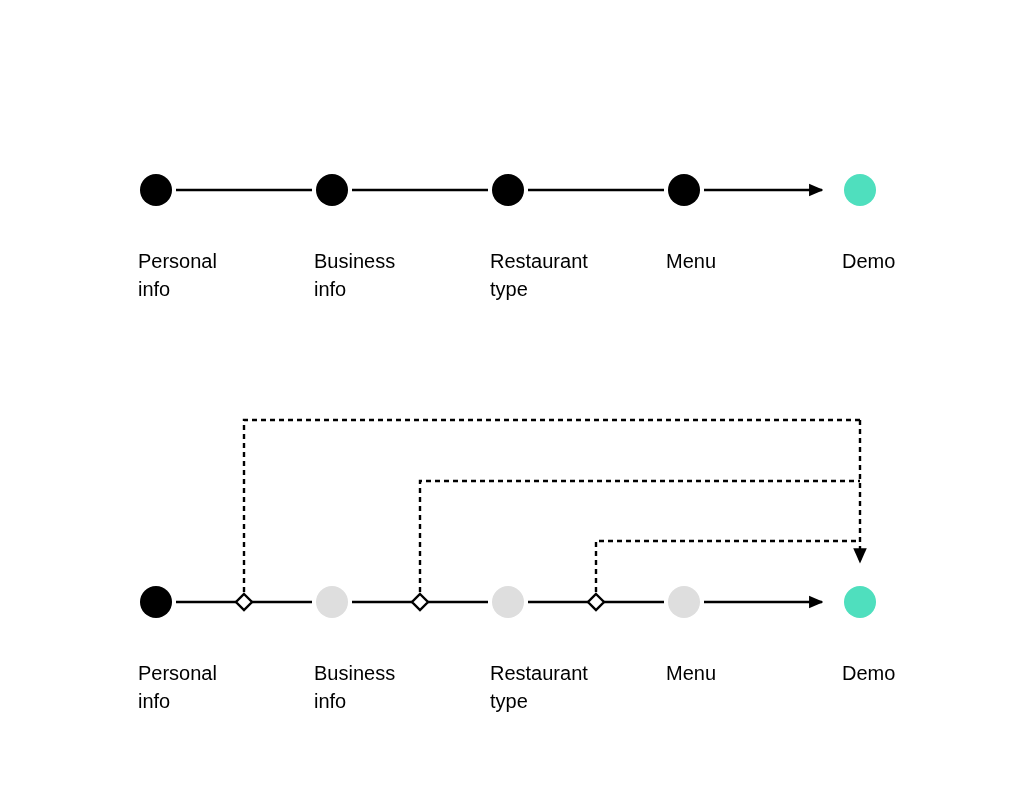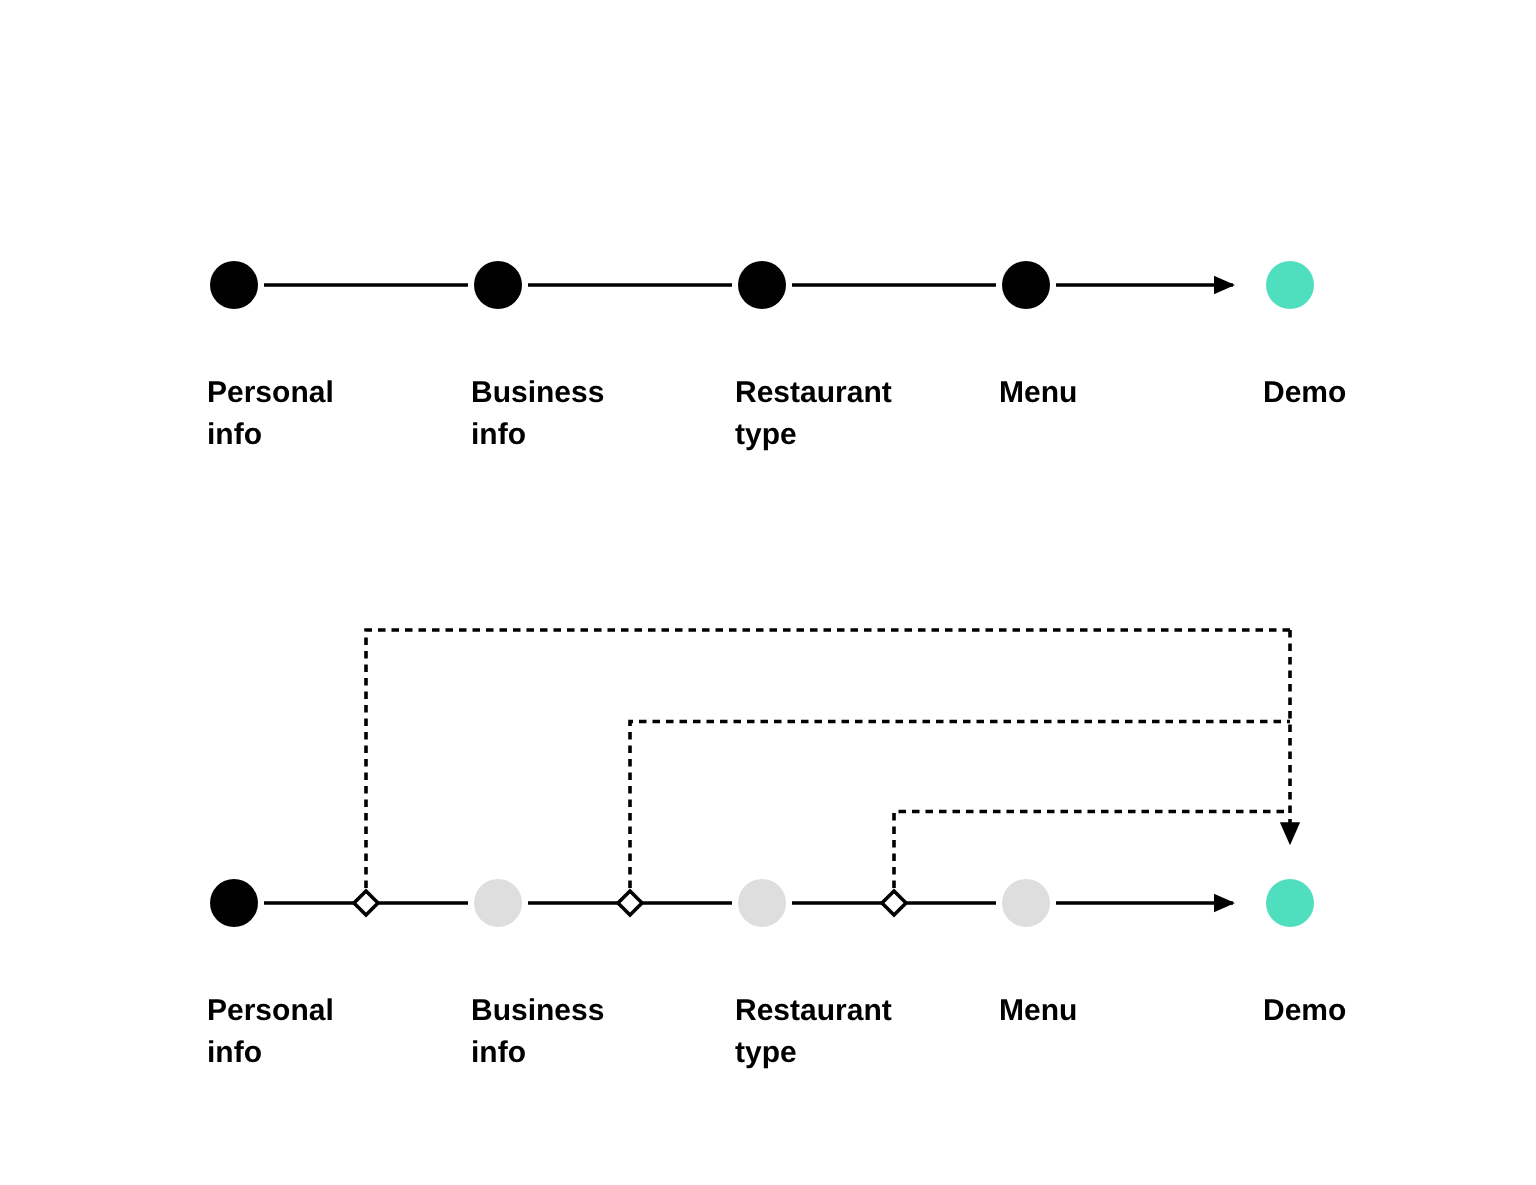--- a/index.html
+++ b/index.html
@@ -10,21 +10,20 @@
   body {
     width: 1024px;
     height: 790px;
     font-family: "Liberation Sans", sans-serif;
     overflow: hidden;
   }
   #canvas-wrap {
     position: relative;
     width: 1024px;
     height: 790px;
-    font-weight: bold;
   }
   svg.flow-canvas {
     position: absolute;
     left: 0;
     top: 0;
     width: 1024px;
     height: 790px;
     display: block;
   }
   .node-label {

